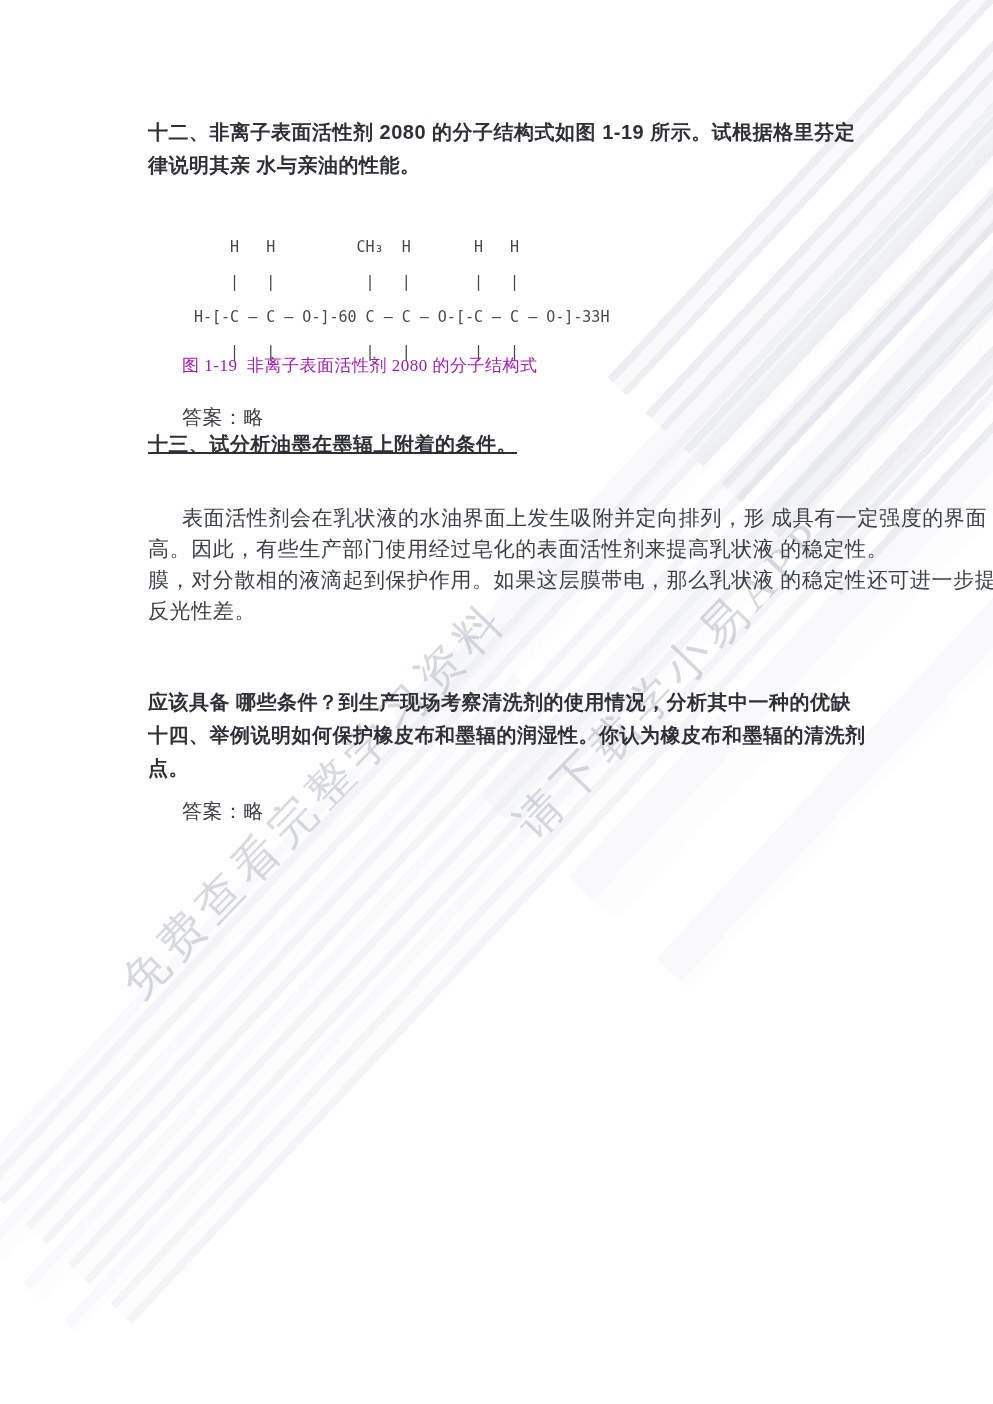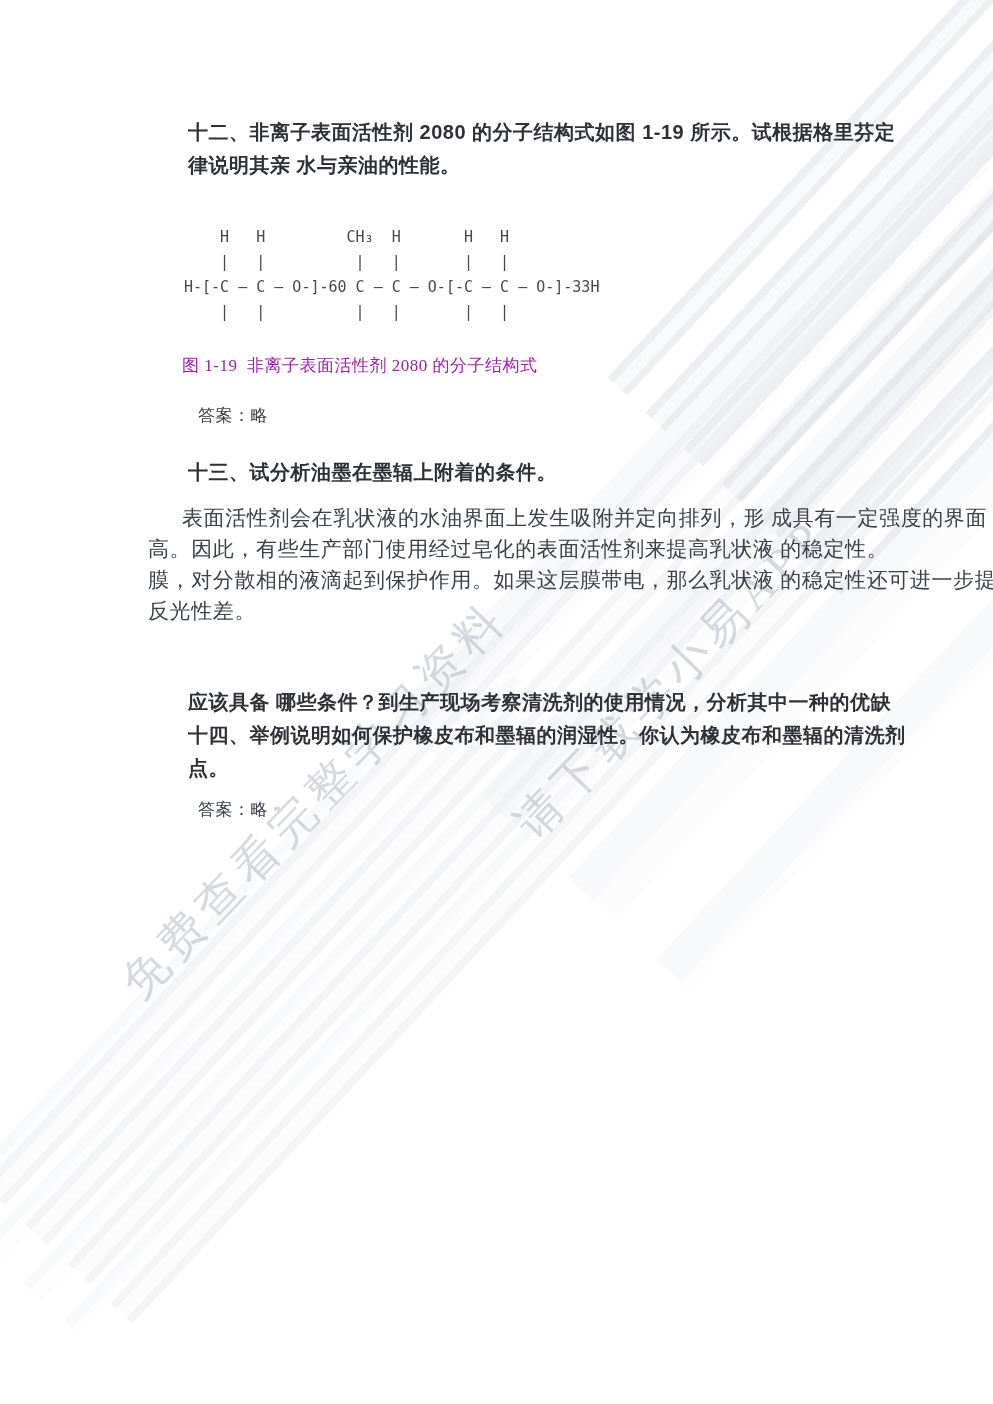--- a/index.html
+++ b/index.html
@@ -79,56 +79,55 @@
     z-index: 2;
   }
   .heading {
     position: absolute;
     font-family: "Liberation Sans", sans-serif;
     font-weight: 700;
     font-size: 20px;
     color: #2d3036;
     letter-spacing: 0.5px;
   }
-  .heading .hline { line-height: 33px; white-space: pre; margin-left: 40px; }
+  .heading .hline { line-height: 33px; white-space: pre; }
 
   .h12 { top: 116px; }
-  .h13 { top: 456px; }
+  .h13 { top: 428px; text-decoration: underline; }
   .h14 { top: 686px; }
 
   .formula {
     position: absolute;
     left: 34px; top: 224px;
     font-family: "DejaVu Sans Mono", monospace;
     font-size: 15px;
     color: #45484e;
   }
   .formula pre {
-    margin: 2px;
+    margin: 12px;
     font: inherit;
     line-height: 23px;
     white-space: pre;
   }
 
   .caption {
     position: absolute;
     left: 34px; top: 354px;
     font-size: 17px;
     color: #a21caf;
     white-space: pre;
     letter-spacing: 0.5px;
   }
   .answer {
     position: absolute;
     left: 34px;
-    font-size: 17px;
+    font-size: 20px;
     color: #3b4049;
     white-space: pre;
     letter-spacing: 0.5px;
-    margin-left: 16px;
   }
   .ans12 { top: 404px; }
   .ans14 { top: 798px; }
 
   .para { position: absolute; width: 712px; font-size: 21px; color: #3b4049; }
   .para1 { top: 503px; }
   .pline { line-height: 31px; white-space: pre; letter-spacing: 0.6px; }
   .indent { padding-left: 34px; }
 </style>
 </head>

